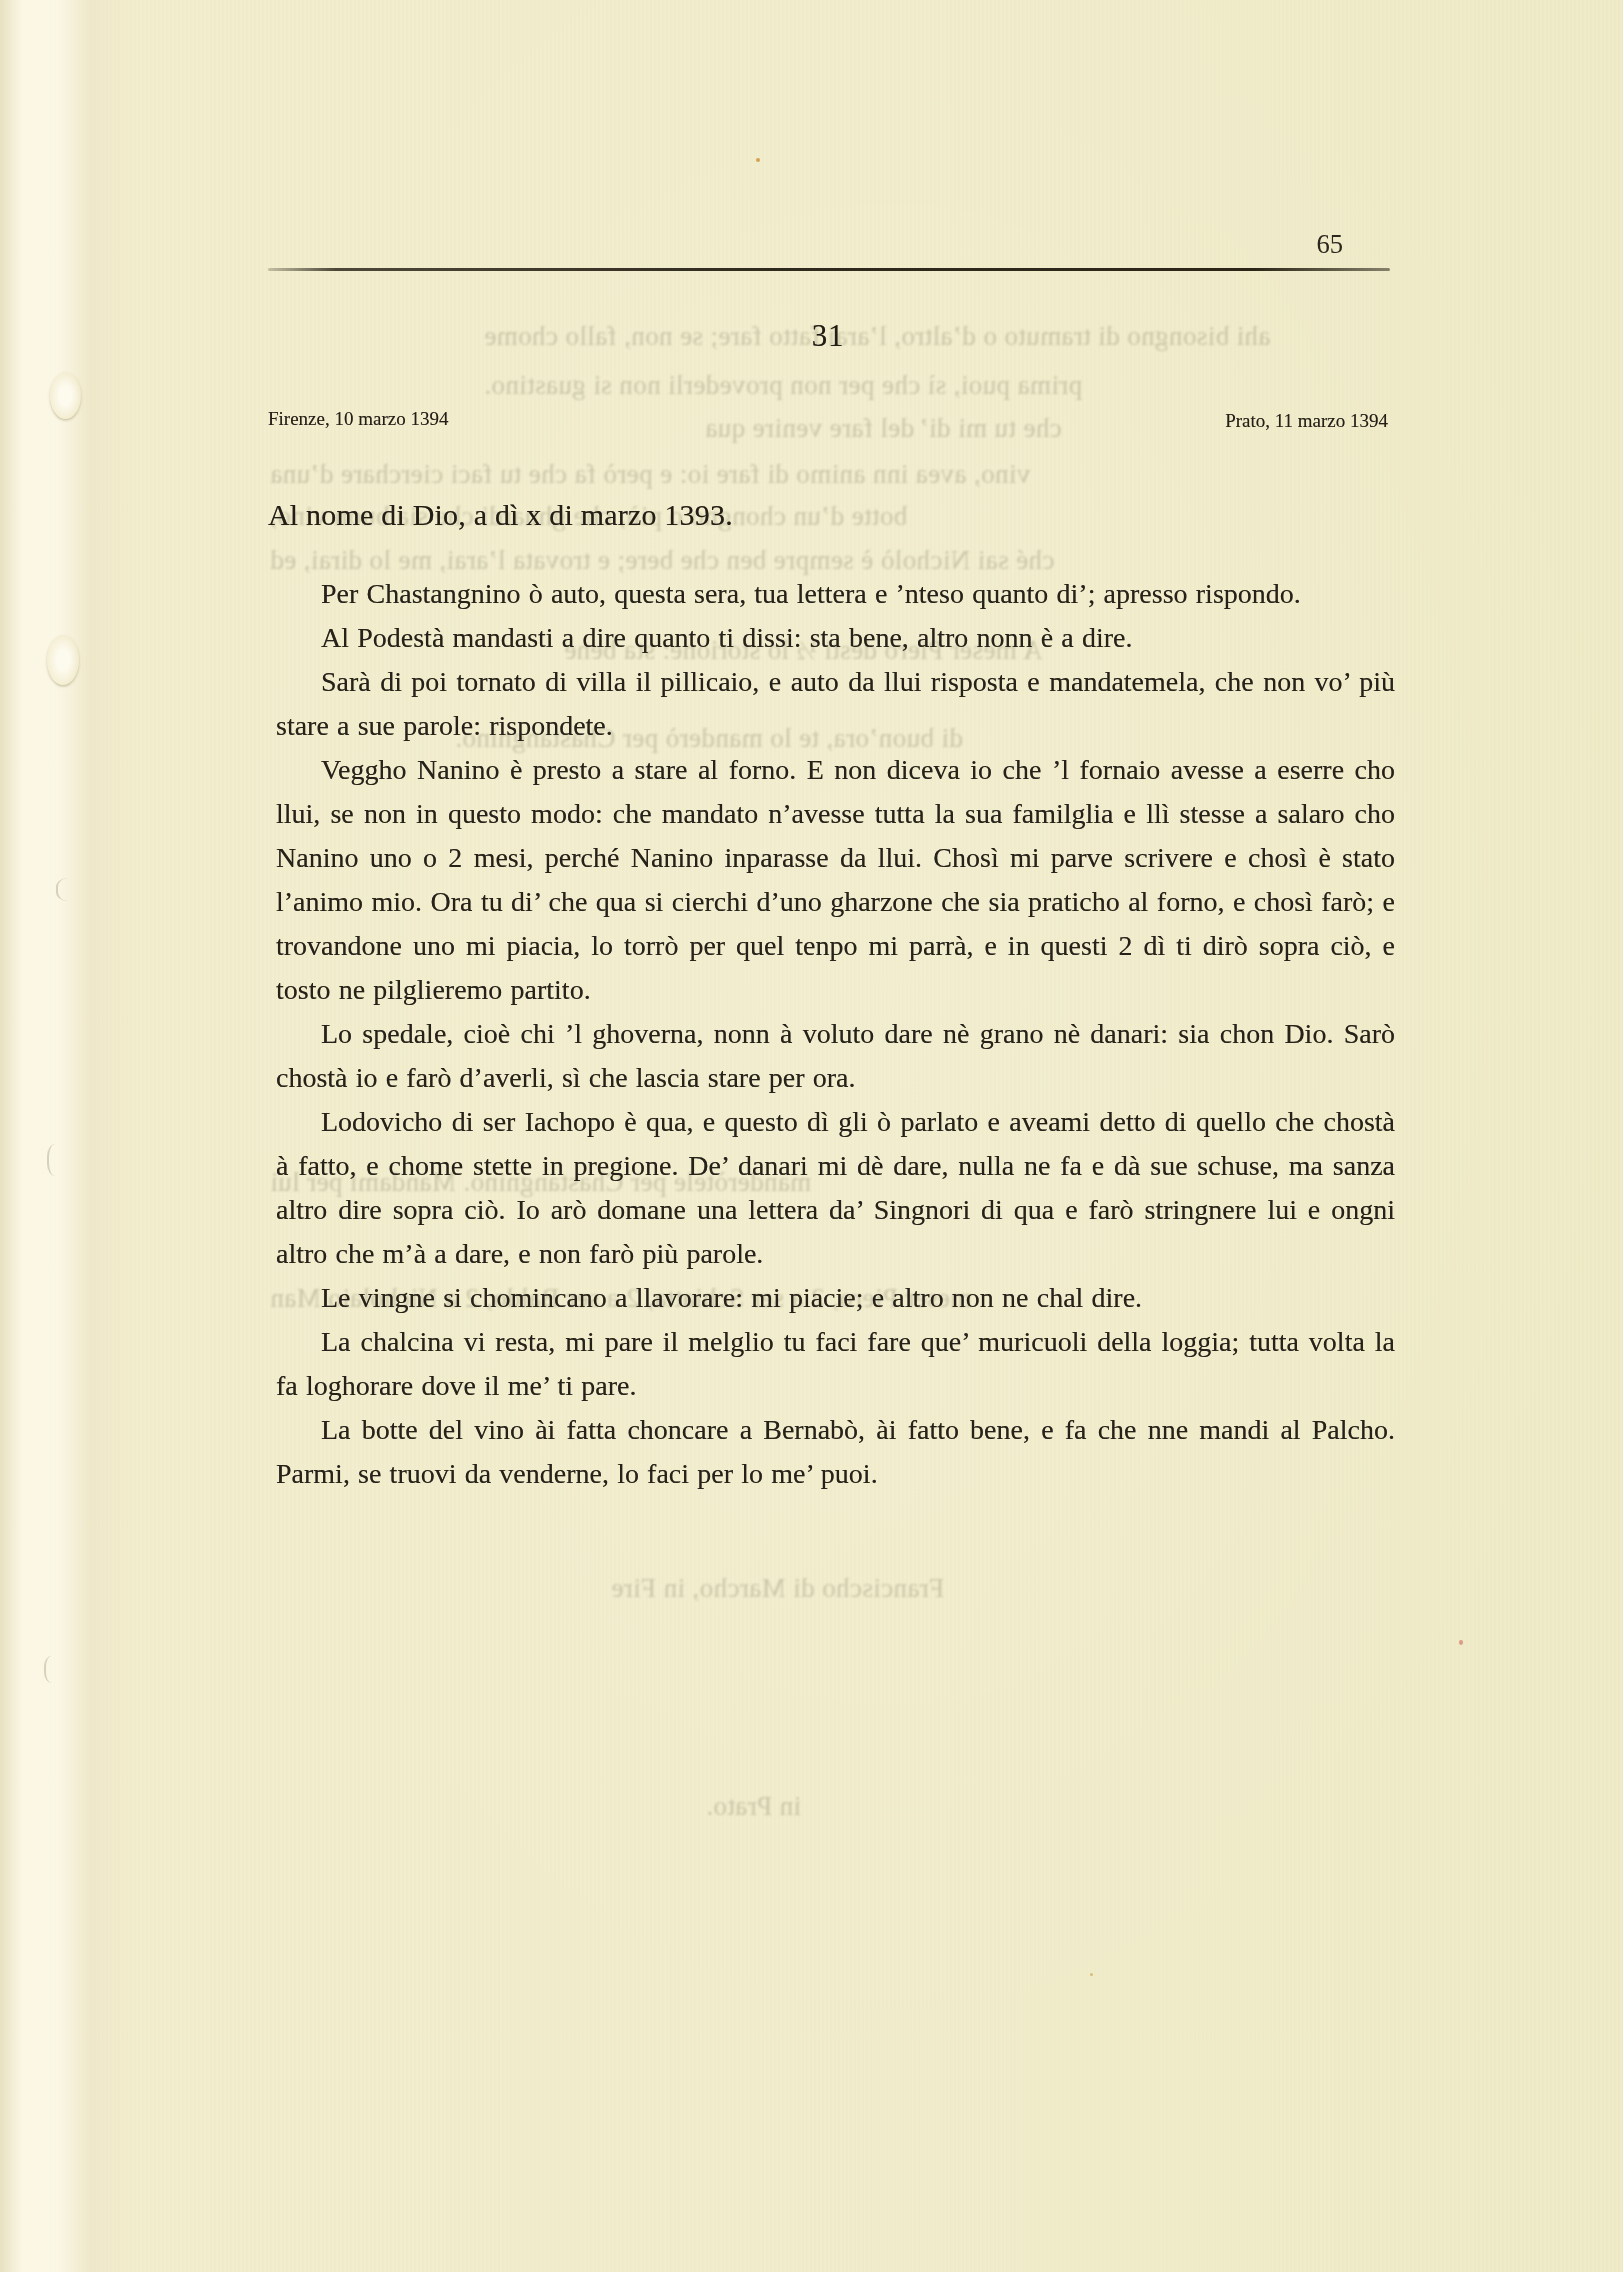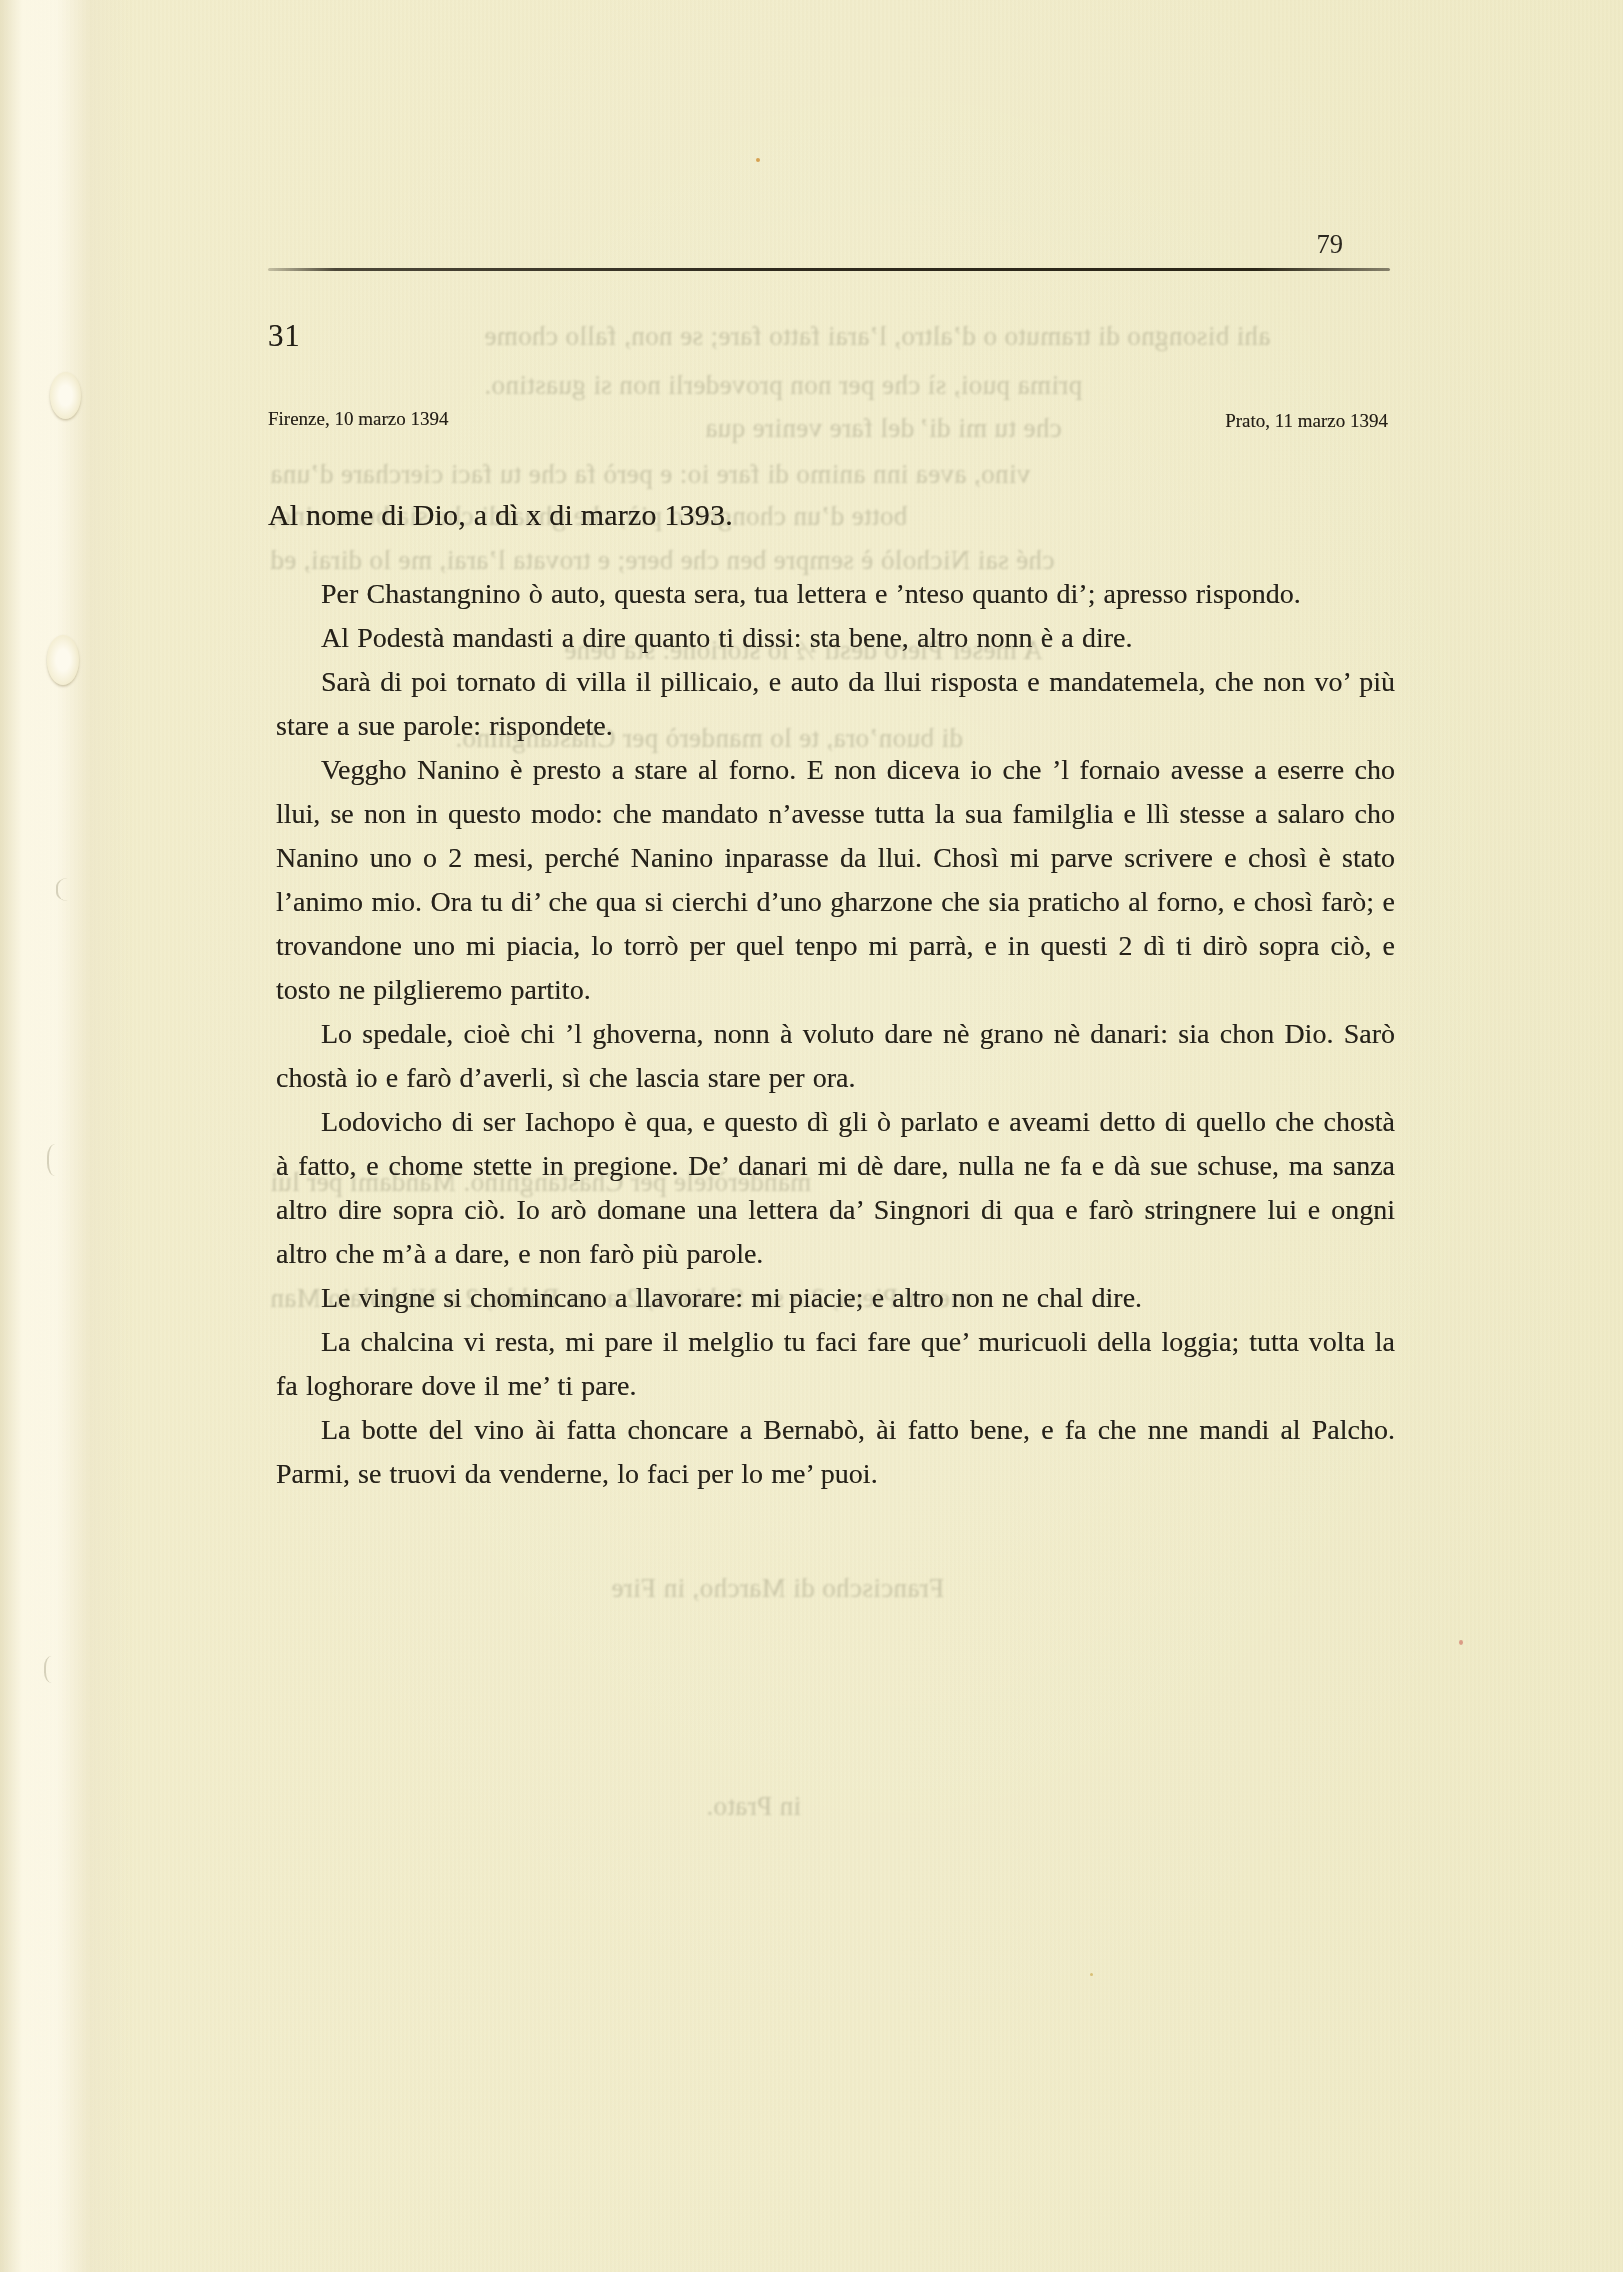--- a/index.html
+++ b/index.html
@@ -68,21 +68,21 @@
     margin-top:3.2px; height:2.8px; border:none;
     background:linear-gradient(90deg,
       rgba(62,56,40,0.25) 0%, rgba(47,42,30,0.85) 6%,
       #2f2a1e 45%, #2b2618 88%, rgba(47,42,30,0.55) 100%);
     border-radius:1.6px;
   }
 
   
   .letter-number {
     position:absolute; top:318px; left:268px; width:1120px;
-    text-align:left; font-size:31px; letter-spacing:0.8px; color:#221e16;
+    text-align:center; font-size:31px; letter-spacing:0.8px; color:#221e16;
     text-shadow:0 0 0.5px rgba(30,25,15,0.5);
   }
   .letter-dates {
     position:absolute; top:405px; left:268px; width:1120px;
     font-size:19px; color:#241f17;
     display:flex; justify-content:space-between; align-items:center;
     text-shadow:0 0 0.5px rgba(30,25,15,0.45);
   }
   .date-right { margin-top:5px; }
   .salutation {
@@ -126,21 +126,21 @@
     <div class="crease-mark" style="left:47px; top:1144px; width:14.5px; height:32px;"></div>
     <div class="crease-mark" style="left:44px; top:1656px; width:13px; height:27px;"></div>
   </div>
 
   <div class="speck" style="left:756px; top:158px; width:4px; height:4px; background:#cf8f33; opacity:0.8;"></div>
   <div class="speck" style="left:1459px; top:1640px; width:4px; height:4.8px; background:#d27a6a; opacity:0.7;"></div>
   <div class="speck" style="left:1090px; top:1973px; width:3.2px; height:3.2px; background:#c8a23f; opacity:0.6;"></div>
 
   <header class="running-header">
     <div class="header-line">
-      <span class="page-number">79</span>
+      <span class="page-number">65</span>
     </div>
     <div class="header-rule"></div>
   </header>
 
   <main>
     <div class="letter-number">31</div>
 
     <div class="letter-dates">
       <span class="date-left">Firenze, 10 marzo 1394</span>
       <span class="date-right">Prato, 11 marzo 1394</span>

